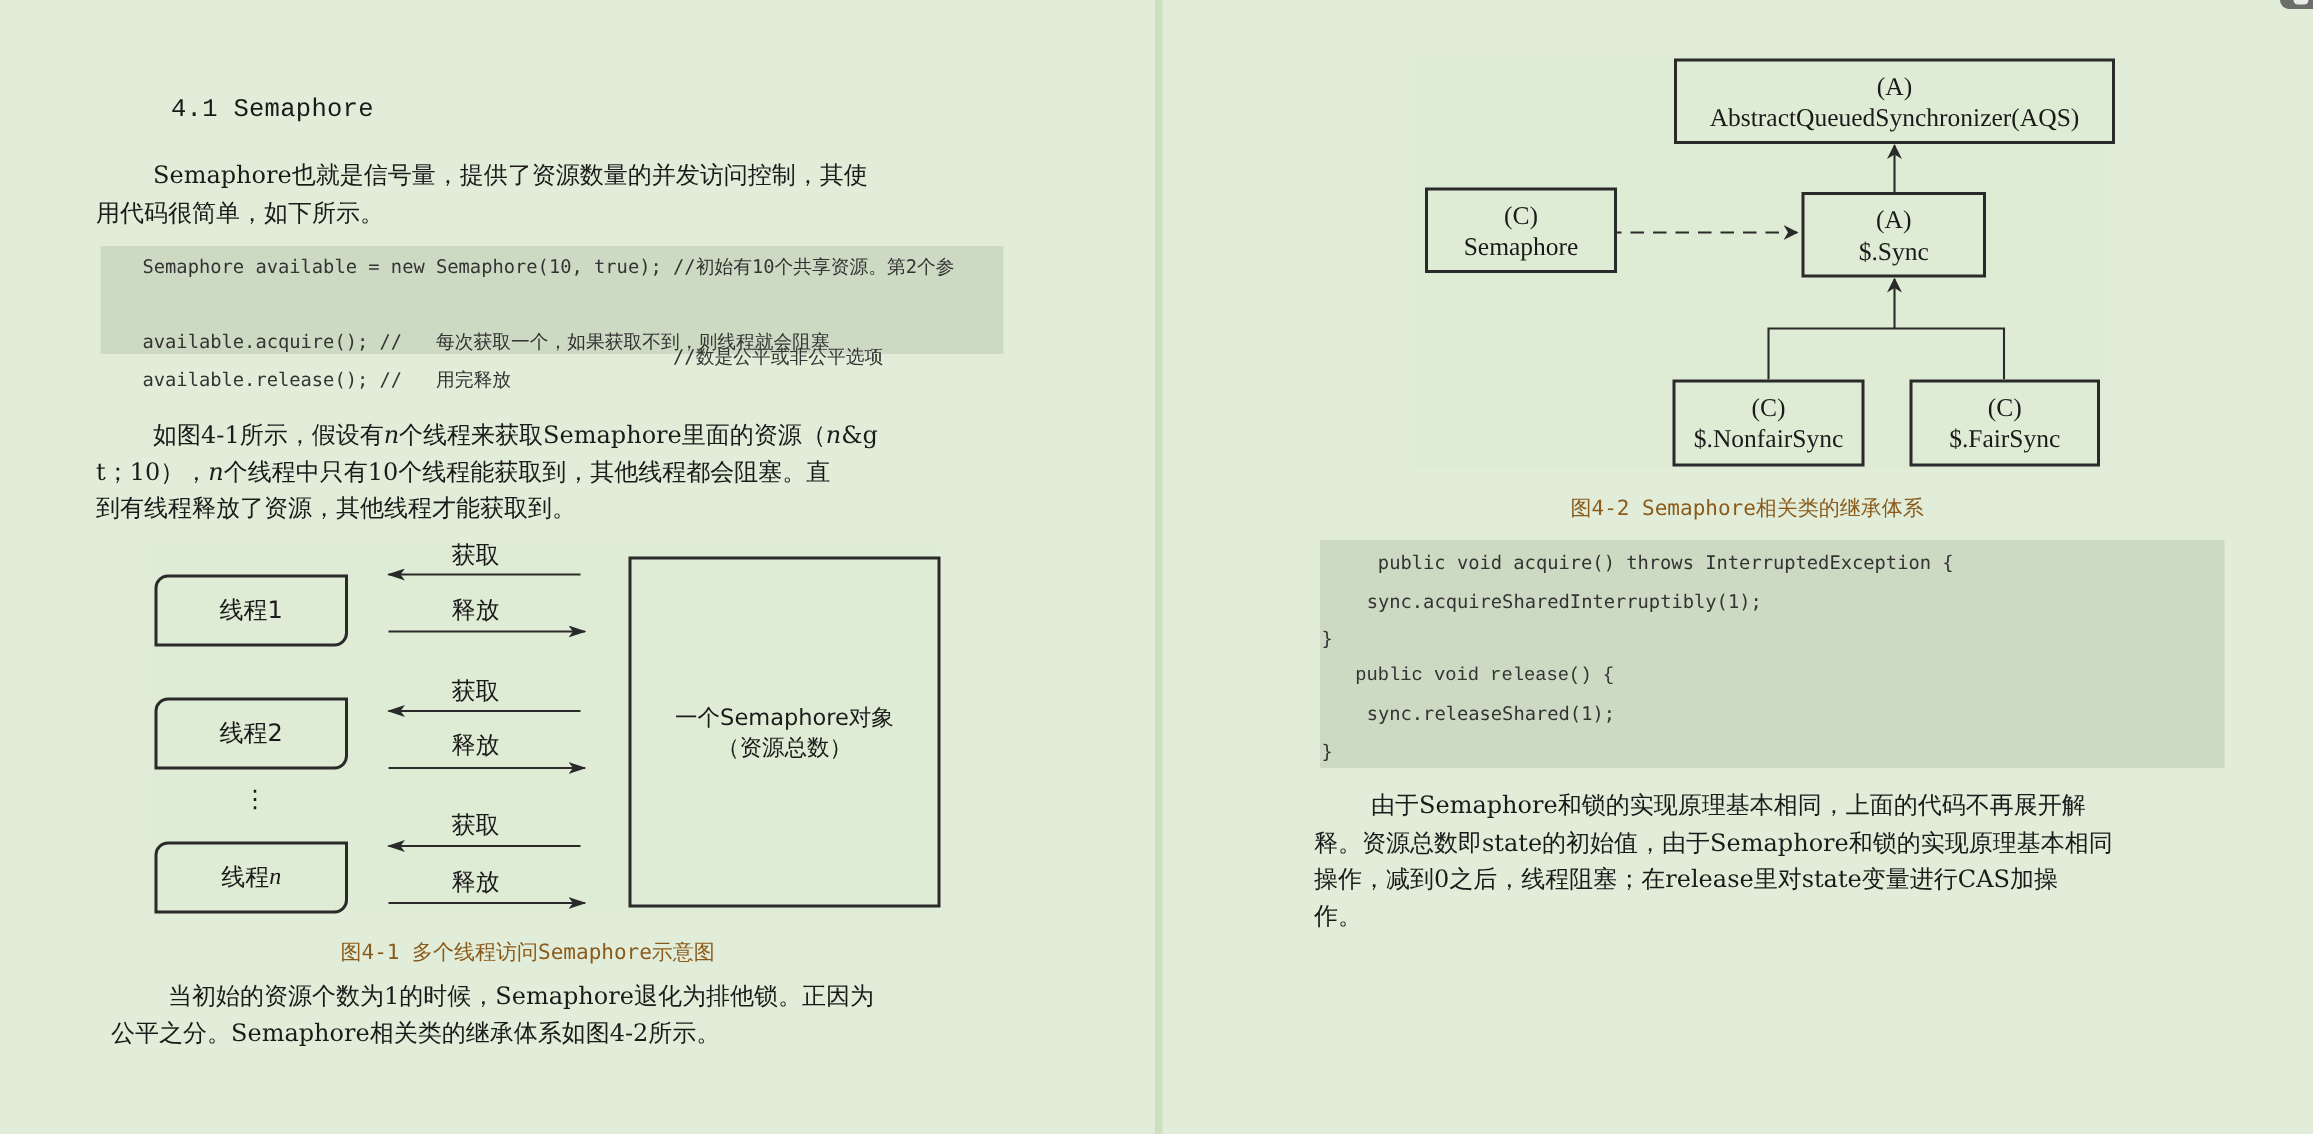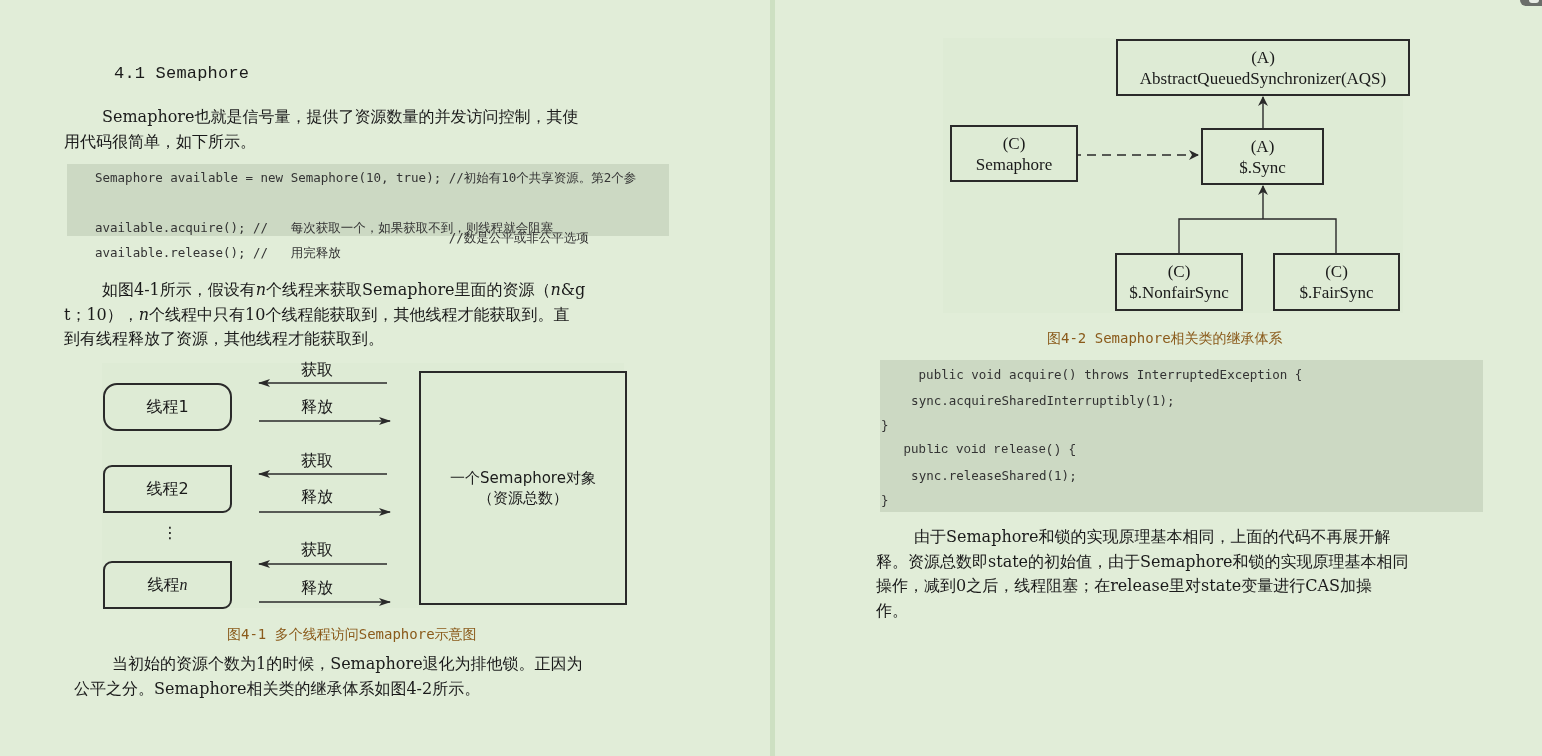--- a/index.html
+++ b/index.html
@@ -65,40 +65,40 @@
 
   <div class="code-block" style="left:67px; top:164px; width:602px; height:72px;">
     <div class="code-line" style="left:28px; top:6px;">Semaphore available = new Semaphore(10, true); //初始有10个共享资源。第2个参</div>
     <div class="code-line" style="left:28px; top:30px;margin-top:36px;">                                               //数是公平或非公平选项</div>
     <div class="code-line" style="left:28px; top:56px;">available.acquire(); //   每次获取一个，如果获取不到，则线程就会阻塞</div>
     <div class="code-line" style="left:28px; top:81px;">available.release(); //   用完释放</div>
   </div>
 
   <div class="para" style="left:64px; top:278px; width:605px;">
     <div style="white-space:nowrap;"><span class="indent"></span><span>如图4-1所示，假设有</span><i>n</i><span>个线程来获取Semaphore里面的资源（</span><i>n</i><span>&amp;g</span></div>
-    <div style="white-space:nowrap;"><span>t；10），</span><i>n</i><span>个线程中只有10个线程能获取到，其他线程才能获取到。直</span></div>
+    <div style="white-space:nowrap;"><span>t；10），</span><i>n</i><span>个线程中只有10个线程能获取到，其他线程都会阻塞。直</span></div>
     <div>到有线程释放了资源，其他线程才能获取到。</div>
   </div>
 
   <div class="fig1">
     <svg width="522" height="245">
       <defs>
         <marker id="ah" markerWidth="12" markerHeight="8" refX="11" refY="4" orient="auto" markerUnits="userSpaceOnUse">
           <path d="M0,0 L12,4 L0,8 L3,4 z" fill="#2a2a2a"></path>
         </marker>
       </defs>
       <line x1="285" y1="20" x2="157" y2="20" stroke="#2a2a2a" stroke-width="1.3" marker-end="url(#ah)"></line>
       <line x1="157" y1="58" x2="288" y2="58" stroke="#2a2a2a" stroke-width="1.3" marker-end="url(#ah)"></line>
       <line x1="285" y1="111" x2="157" y2="111" stroke="#2a2a2a" stroke-width="1.3" marker-end="url(#ah)"></line>
       <line x1="157" y1="149" x2="288" y2="149" stroke="#2a2a2a" stroke-width="1.3" marker-end="url(#ah)"></line>
       <line x1="285" y1="201" x2="157" y2="201" stroke="#2a2a2a" stroke-width="1.3" marker-end="url(#ah)"></line>
       <line x1="157" y1="239" x2="288" y2="239" stroke="#2a2a2a" stroke-width="1.3" marker-end="url(#ah)"></line>
     </svg>
 
-    <div class="tbox" style="top:20px;border-radius:14px;">
+    <div class="tbox" style="top:20px;">
         <span>线程1</span>
       </div>
     <div class="tbox" style="top:102px;">
         <span>线程2</span>
       </div>
     <div class="lbl" style="left:60px; top:160px; font-size:16px;">⋮</div>
     <div class="tbox" style="top:198px;">
         <span>线程</span>
         <i style="font-family:'Liberation Serif',serif;">n</i>
       </div>

